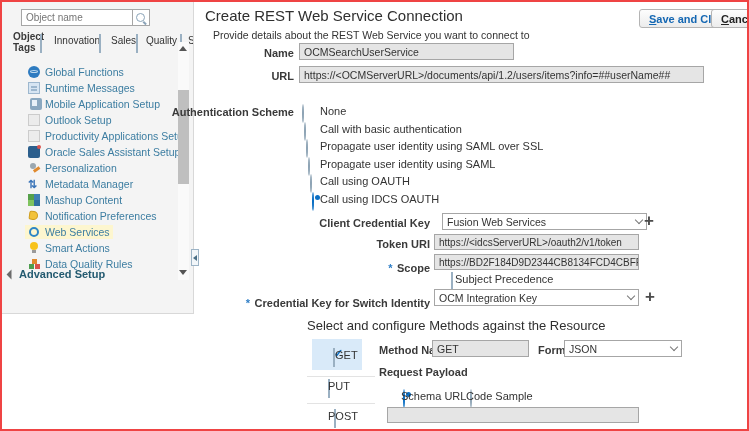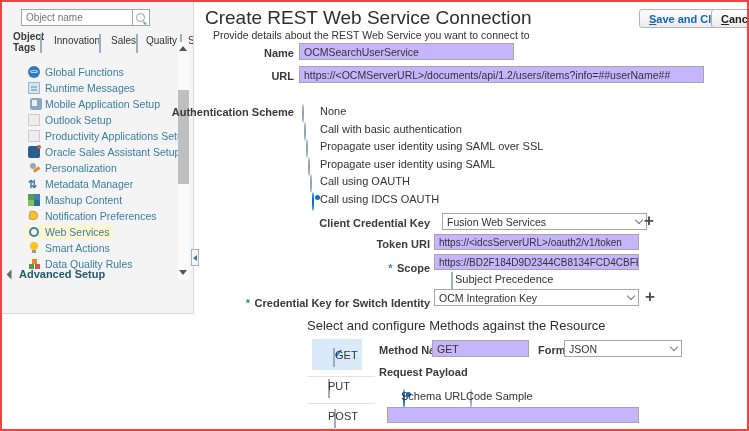--- a/index.html
+++ b/index.html
@@ -1,21 +1,21 @@
 <!DOCTYPE html>
 <html><head>
 <meta charset="utf-8">
 <style>
   html,body{margin:0;padding:0;background:#fff;font-family:"Liberation Sans",sans-serif;}
   #screen{position:relative;width:749px;height:431px;border:2px solid #ef4444;box-sizing:border-box;background:#fff;overflow:hidden;}
   .abs{position:absolute;}
   .lbl{font-weight:bold;color:#3a3a3a;font-size:11px;white-space:nowrap;}
   .rlabel{text-align:right;}
   .txt{color:#333;font-size:11px;white-space:nowrap;}
-  .input{border:1px solid #a6a6a6;background:#c4b5fd;font-size:10.5px;color:#333;
+  .input{border:1px solid #a6a6a6;background:#e5e5e5;font-size:10.5px;color:#333;
          display:flex;align-items:center;padding:0 4px;white-space:nowrap;overflow:hidden;box-sizing:border-box;}
   .dropdown{border:1px solid #a6a6a6;background:#fff;font-size:10.5px;color:#333;
          display:flex;align-items:center;padding:0 4px;box-sizing:border-box;justify-content:space-between;}
   .chev{width:5px;height:5px;border-right:1.4px solid #777;border-bottom:1.4px solid #777;
         transform:rotate(45deg);margin-top:-3px;flex:0 0 auto;}
   .plus{font-size:17px;font-weight:bold;color:#4c4c4c;line-height:14px;}
   .radio{width:11px;height:11px;border:1px solid #8ea4b5;border-radius:50%;background:#fff;position:relative;box-sizing:border-box;}
   .radio.on{border-color:#0b6fc4;}
   .radio.on::after{content:'';position:absolute;left:2px;top:2px;width:5px;height:5px;border-radius:50%;background:#0b6fc4;}
   .checkbox{width:11px;height:11px;border:1px solid #9ab0c2;background:#fff;position:relative;box-sizing:border-box;}
@@ -155,21 +155,21 @@
     <div class="abs thumb" style="left:176px;top:88px;width:11px;height:94px;"></div>
     <div class="abs tri-down" style="left:177px;top:268px;"></div>
   </div>
 
   
   <div class="abs" style="left:189px;top:247px;width:8px;height:17px;border:1px solid #9db4c6;background:#f2f6f9;display:flex;align-items:center;justify-content:center;box-sizing:border-box;">
     <span style="width:0;height:0;border-top:3px solid transparent;border-bottom:3px solid transparent;border-right:4px solid #4a6f86;"></span>
   </div>
 
   
-  <div class="abs" style="left:203px;top:5px;font-size:19px;color:#2f2f2f;">Create REST Web Service Connection</div>
+  <div class="abs" style="left:203px;top:5px;font-size:15px;color:#2f2f2f;">Create REST Web Service Connection</div>
   <div class="abs" style="left:211px;top:27px;font-size:10.5px;color:#333;">Provide details about the REST Web Service you want to connect to</div>
 
   <div class="abs btn" style="left:637px;top:7px;color:#1467b3;">
     <span class="btn-label">Save and Close</span>
   </div>
   <div class="abs btn" style="left:709px;top:7px;color:#222;">
     <span class="btn-label">Cancel</span>
   </div>
 
   

